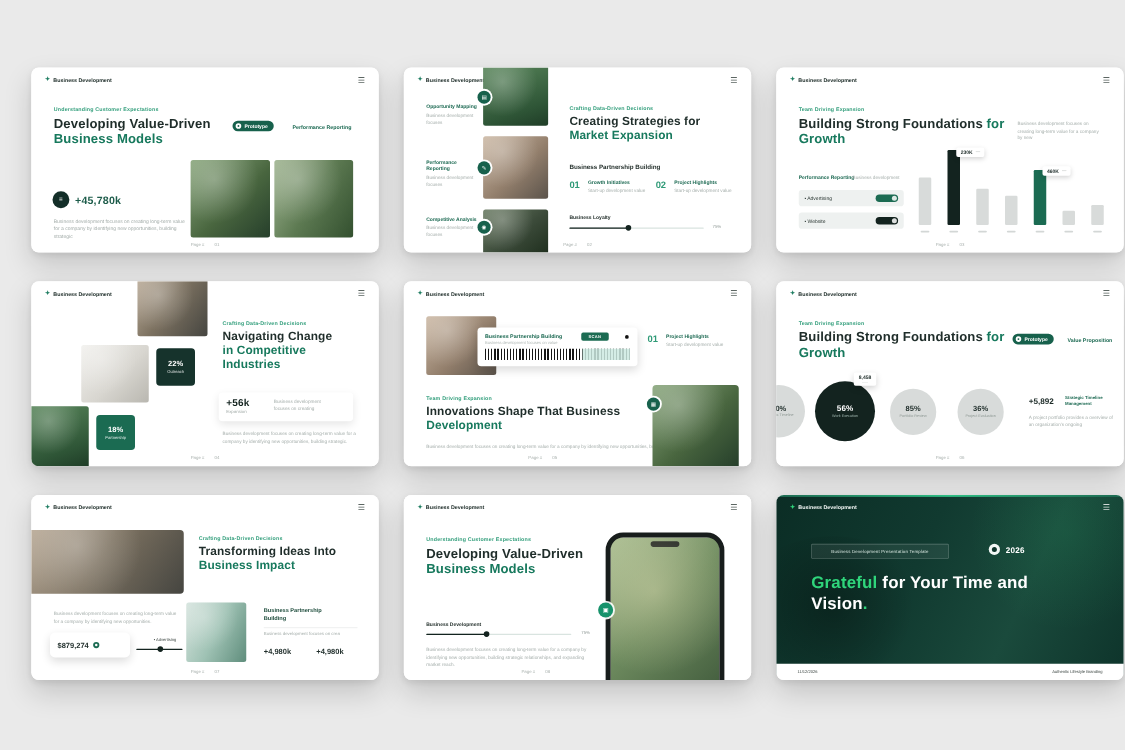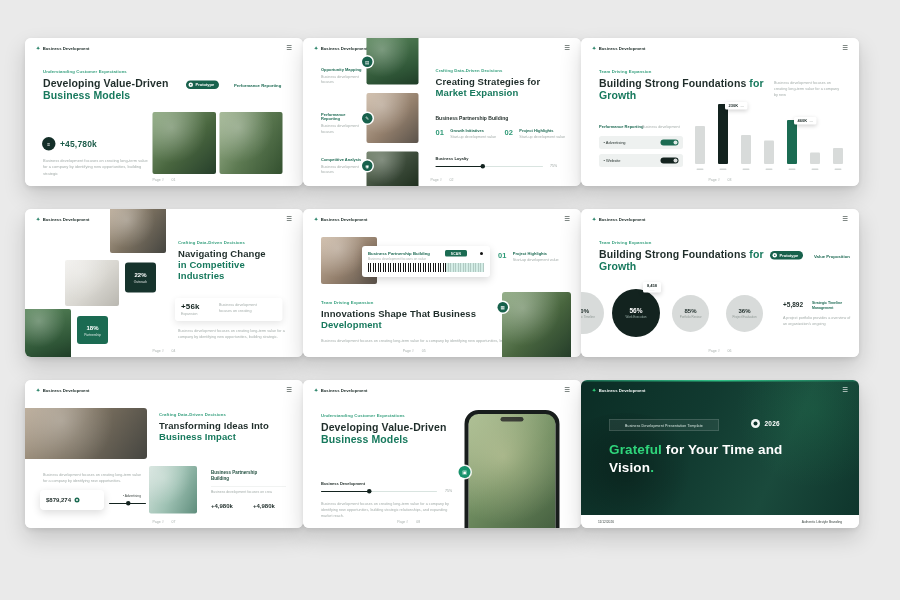--- a/index.html
+++ b/index.html
@@ -1,17 +1,17 @@
 <!DOCTYPE html>
 <html><head>
 <meta charset="utf-8">
 <style>
   html,body{margin:0;padding:0;}
   body{width:900px;height:600px;background:#eaeaea;font-family:"Liberation Sans",sans-serif;overflow:hidden;position:relative;}
-  .board{position:absolute;left:25px;top:38px;display:grid;grid-template-columns:repeat(3,278px);grid-template-rows:repeat(3,148px);gap:23px 0;}
+  .board{position:absolute;left:25px;top:54px;display:grid;grid-template-columns:repeat(3,278px);grid-template-rows:repeat(3,148px);gap:23px 20px;}
   .card{width:278px;height:148px;background:#fff;border-radius:6px;box-shadow:0 10px 22px rgba(0,0,0,.16),0 2px 5px rgba(0,0,0,.08);overflow:hidden;position:relative;}
   .slide{position:absolute;left:0;top:0;width:556px;height:296px;transform:scale(.5);transform-origin:0 0;background:#fff;}
   
   .s-head{position:absolute;top:13px;left:22px;right:22px;display:flex;justify-content:space-between;align-items:center;}
   .logo{display:flex;gap:5px;align-items:center;font-size:8.5px;font-weight:bold;color:#22312d;}
   .logo-ic{color:#1e7d61;font-size:10px;line-height:1;}
   .burger{color:#5c6662;font-size:13px;line-height:1;cursor:pointer;}
   .eyebrow{position:absolute;color:#36a07e;font-size:8.5px;font-weight:bold;letter-spacing:.3px;}
   .title{position:absolute;font-weight:bold;color:#1f2d2a;line-height:1.18;letter-spacing:.2px;}
   .tg{color:#17795d;}

